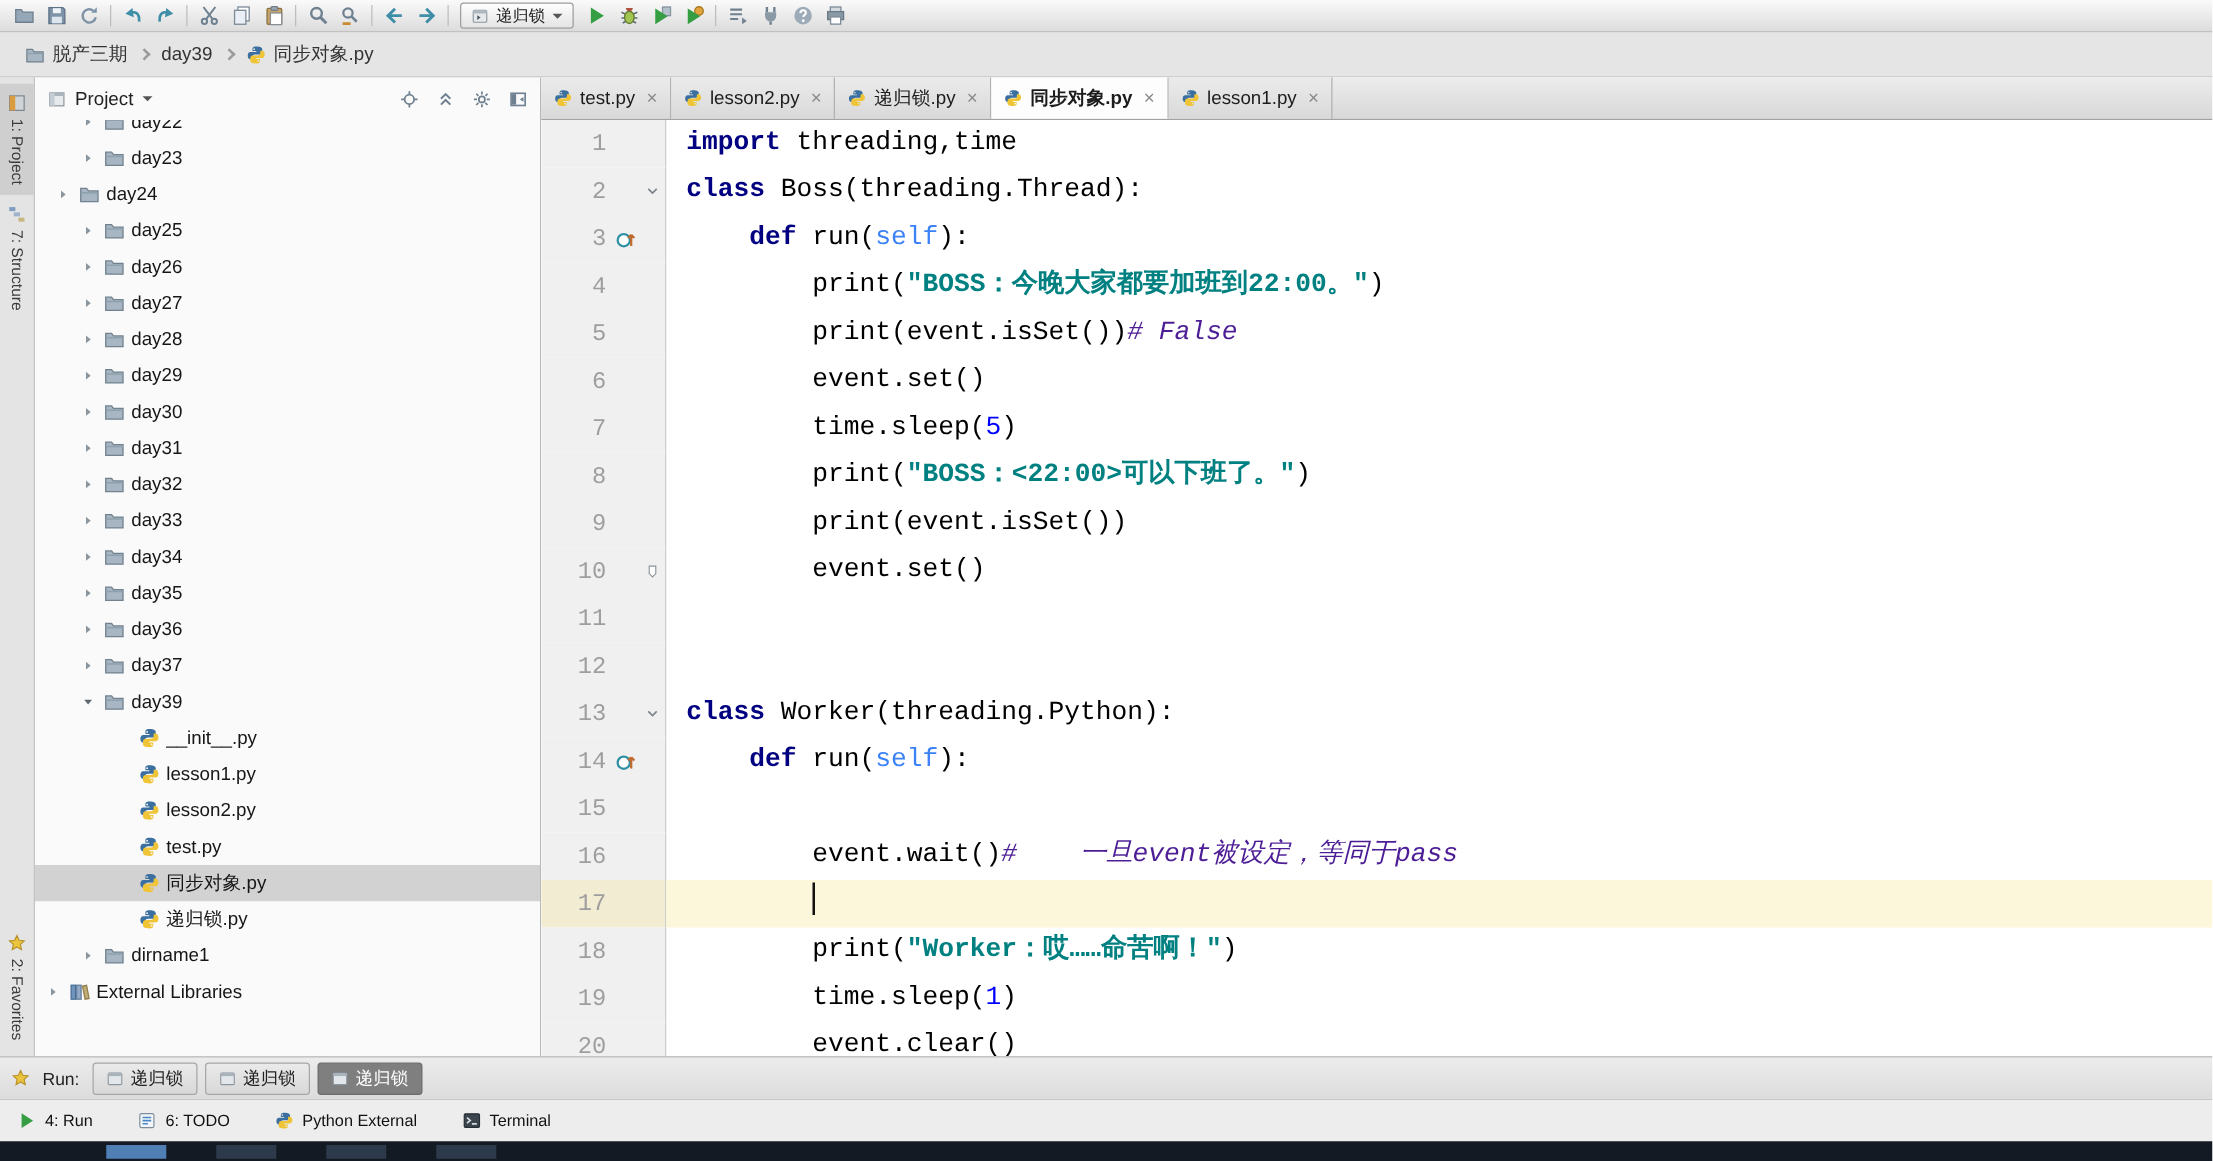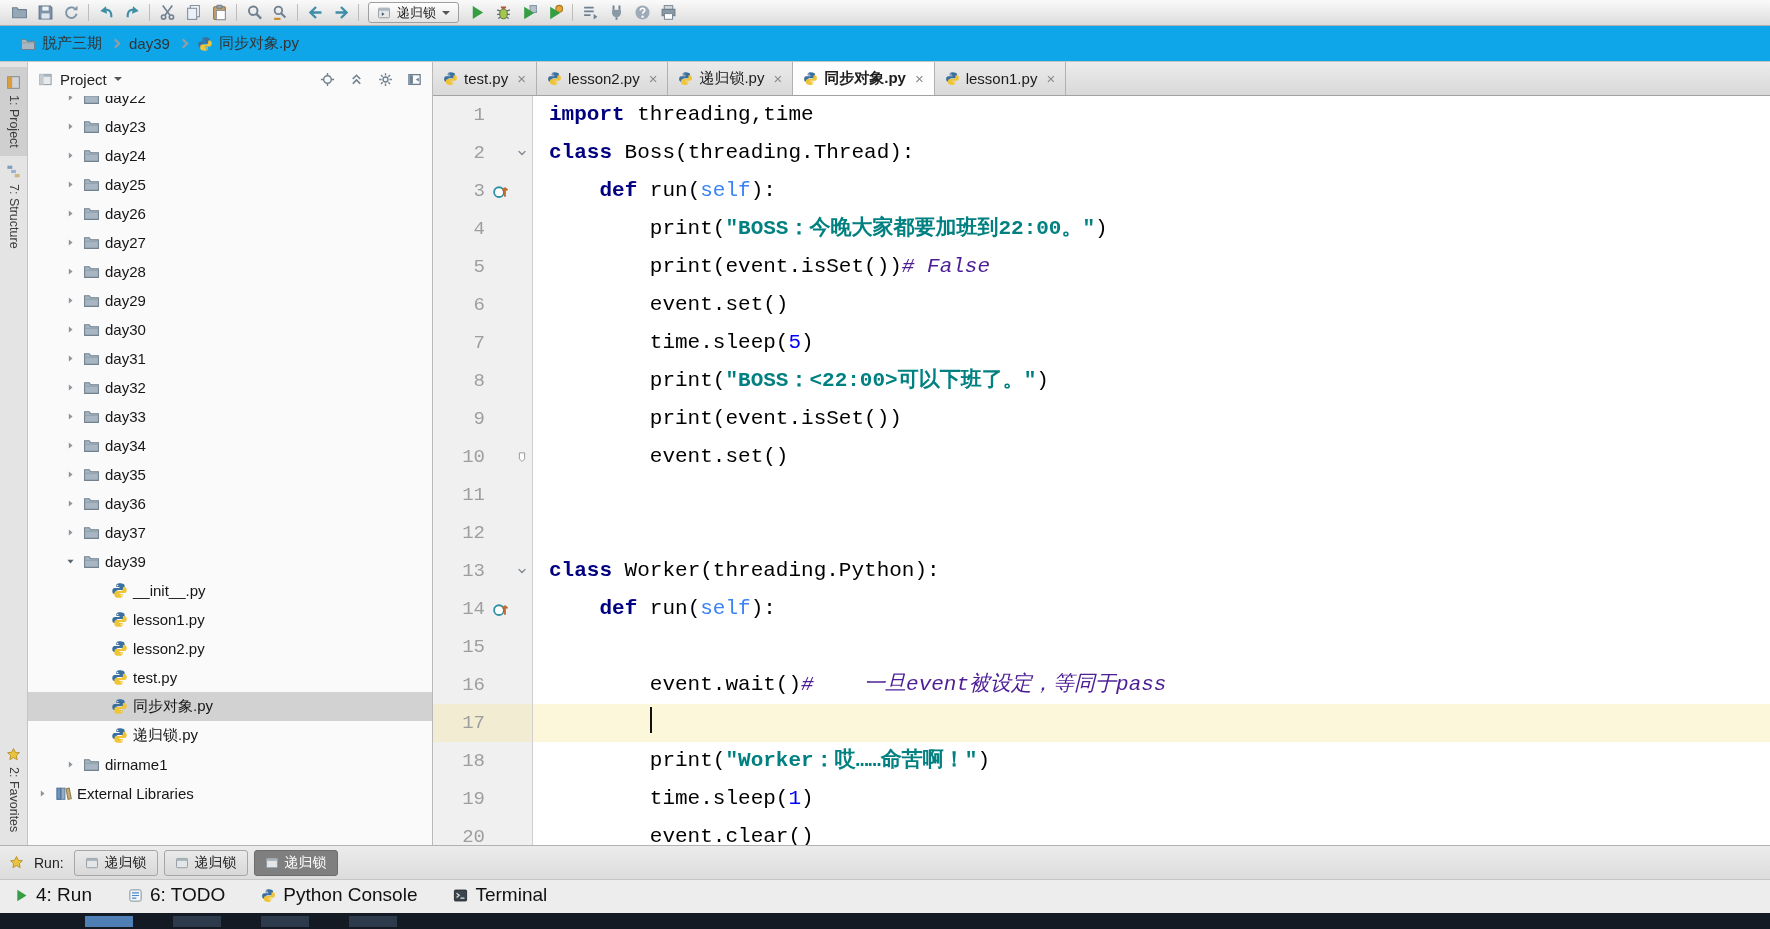--- a/index.html
+++ b/index.html
@@ -13,21 +13,21 @@
 .tbtn{width:26px;height:22px;display:flex;align-items:center;justify-content:center;border-radius:3px;cursor:default;}
 .tbtn .icon svg{width:17px;height:17px;}
 .icon{display:inline-flex;}
 .icon svg{display:block;}
 .tsep{width:1px;height:17px;background:#bdbdbd;margin:0 4px;}
 .runconfig{display:flex;align-items:center;gap:6px;height:21px;padding:0 8px;margin:0 5px;border:1px solid #9f9f9f;border-radius:3px;background:linear-gradient(#fefefe,#e4e4e4);font-size:13px;color:#222;}
 .runconfig .icon svg{width:14px;height:14px;}
 .dd-arrow{width:0;height:0;border-left:4px solid transparent;border-right:4px solid transparent;border-top:4px solid #555;display:inline-block;}
 
 
-.breadcrumbs{height:36px;flex:none;display:flex;align-items:center;padding:0 12px;background:#0ea5e9;border-bottom:1px solid #c6c6c6;font-size:15px;color:#333;}
+.breadcrumbs{height:36px;flex:none;display:flex;align-items:center;padding:0 12px;background:#e5e5e5;border-bottom:1px solid #c6c6c6;font-size:15px;color:#333;}
 .crumb{display:flex;align-items:center;gap:6px;padding:4px 8px;}
 .crumb .icon svg{width:16px;height:16px;}
 .crumb-sep{width:7px;height:7px;border-top:2px solid #9b9b9b;border-right:2px solid #9b9b9b;transform:rotate(45deg);margin:0 2px;flex:none;}
 
 
 .main{flex:1;display:flex;min-height:0;}
 
 
 .strip{width:28px;flex:none;background:#e4e4e4;border-right:1px solid #c4c4c4;display:flex;flex-direction:column;align-items:center;padding:5px 0;}
 .stripe-group{display:flex;flex-direction:column;align-items:center;width:100%;}
@@ -78,21 +78,21 @@
 
 
 .runstrip{height:34px;flex:none;display:flex;align-items:center;gap:10px;padding:0 9px;background:linear-gradient(#ececec,#dcdcdc);border-top:1px solid #b2b2b2;font-size:14px;color:#222;}
 .runstrip .star svg{width:15px;height:15px;}
 .rtabs{display:flex;align-items:center;gap:6px;}
 .rtab{display:flex;align-items:center;gap:6px;height:26px;padding:0 10px;border:1px solid #a6a6a6;border-radius:3px;background:linear-gradient(#eaeaea,#d8d8d8);}
 .rtab.active{background:#7f7f7f;border-color:#6c6c6c;color:#fff;}
 .rtab .icon svg{width:14px;height:14px;}
 
 
-.bbar{height:34px;flex:none;display:flex;align-items:flex-start;background:#ededed;border-top:1px solid #c6c6c6;font-size:19px;color:#111;padding:4px 14px;}
+.bbar{height:34px;flex:none;display:flex;align-items:center;background:#ededed;border-top:1px solid #c6c6c6;font-size:13px;color:#111;padding:16px 14px;}
 .bitems{display:flex;align-items:center;gap:36px;}
 .bitem{display:flex;align-items:center;gap:7px;}
 .bitem .icon svg{width:15px;height:15px;}
 
 
 .taskbar{height:16px;flex:none;background:#141a24;display:flex;align-items:center;gap:40px;padding-left:85px;}
 .tseg{width:48px;height:11px;background:#2c3a4c;display:inline-block;}
 .tseg.hot{background:#4f7fb5;}
 </style>
 </head>
@@ -418,21 +418,21 @@
               </svg>
             </span>
             <span class="icon ficon">
               <svg viewBox="0 0 16 16">
                 <path d="M1.5 13.5v-10h4.4l1.4 1.9h7.2v8.1z" fill="#a7b6c2" stroke="#71818e"></path>
                 <path d="M1.5 6.8h13" stroke="#8ea0ad" fill="none"></path>
               </svg>
             </span>
             <span class="tlabel">day23</span>
           </div>
-          <div class="trow" style="padding-left: 34px;">
+          <div class="trow" style="padding-left: 14px;">
             <span class="arrow">
               <svg viewBox="0 0 16 16">
                 <path d="M5.5 3.5L11 8l-5.5 4.5z" fill="#8b959d"></path>
               </svg>
             </span>
             <span class="icon ficon">
               <svg viewBox="0 0 16 16">
                 <path d="M1.5 13.5v-10h4.4l1.4 1.9h7.2v8.1z" fill="#a7b6c2" stroke="#71818e"></path>
                 <path d="M1.5 6.8h13" stroke="#8ea0ad" fill="none"></path>
               </svg>
@@ -874,21 +874,21 @@
           </span>
           <span>6: TODO</span>
         </div>
         <div class="bitem">
           <span class="icon">
             <svg viewBox="0 0 16 16">
               <path d="M8 1.2c-2.6 0-3 1.1-3 2.2v1.4h3v.8H3.4c-1.5 0-2.2 1.4-2.2 2.9 0 1.5.7 2.9 2.2 2.9h1.4V9.6c0-1.1.9-2 2-2h4c1.1 0 2-.9 2-2V3.4c0-1.1-1.2-2.2-4.8-2.2zM6.3 2.6a.7.7 0 1 1 0 1.4.7.7 0 0 1 0-1.4z" fill="#3a6f9f"></path>
               <path d="M8 14.8c2.6 0 3-1.1 3-2.2v-1.4H8v-.8h4.6c1.5 0 2.2-1.4 2.2-2.9 0-1.5-.7-2.9-2.2-2.9h-1.4v1.8c0 1.1-.9 2-2 2h-4c-1.1 0-2 .9-2 2v2.2c0 1.1 1.2 2.2 4.8 2.2zm1.7-1.4a.7.7 0 1 1 0-1.4.7.7 0 0 1 0 1.4z" fill="#efc436"></path>
             </svg>
           </span>
-          <span>Python Console</span>
+          <span>Python External</span>
         </div>
         <div class="bitem">
           <span class="icon">
             <svg viewBox="0 0 16 16">
               <rect x="1.5" y="2.2" width="13" height="11.6" rx="1" fill="#3c454d" stroke="#272e34"></rect>
               <path d="M3.8 5.5l2.8 2.3-2.8 2.3" fill="none" stroke="#d6dde2" stroke-width="1.4"></path>
               <path d="M8 10.8h4.2" stroke="#d6dde2" stroke-width="1.4"></path>
             </svg>
           </span>
           <span>Terminal</span>

